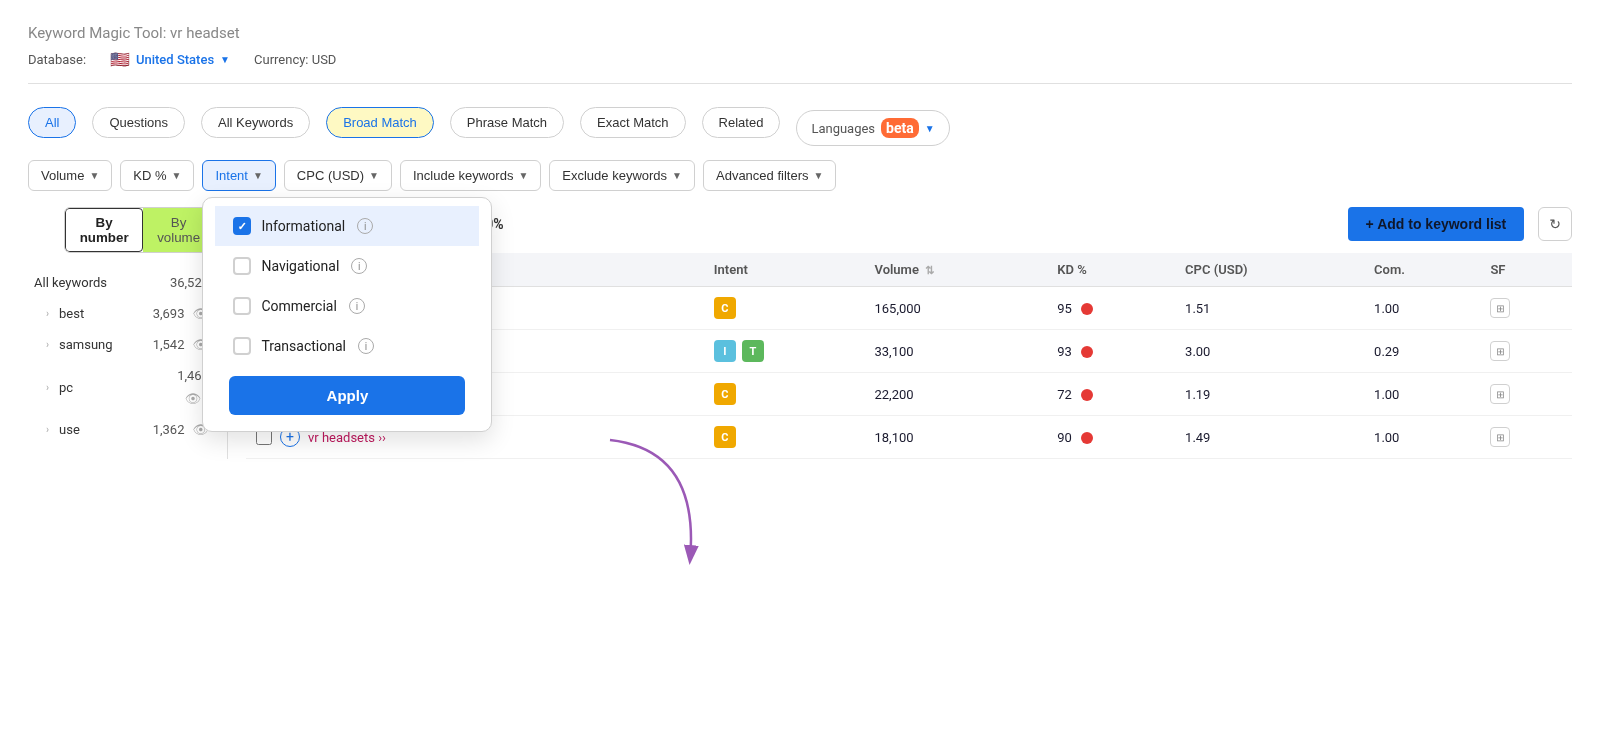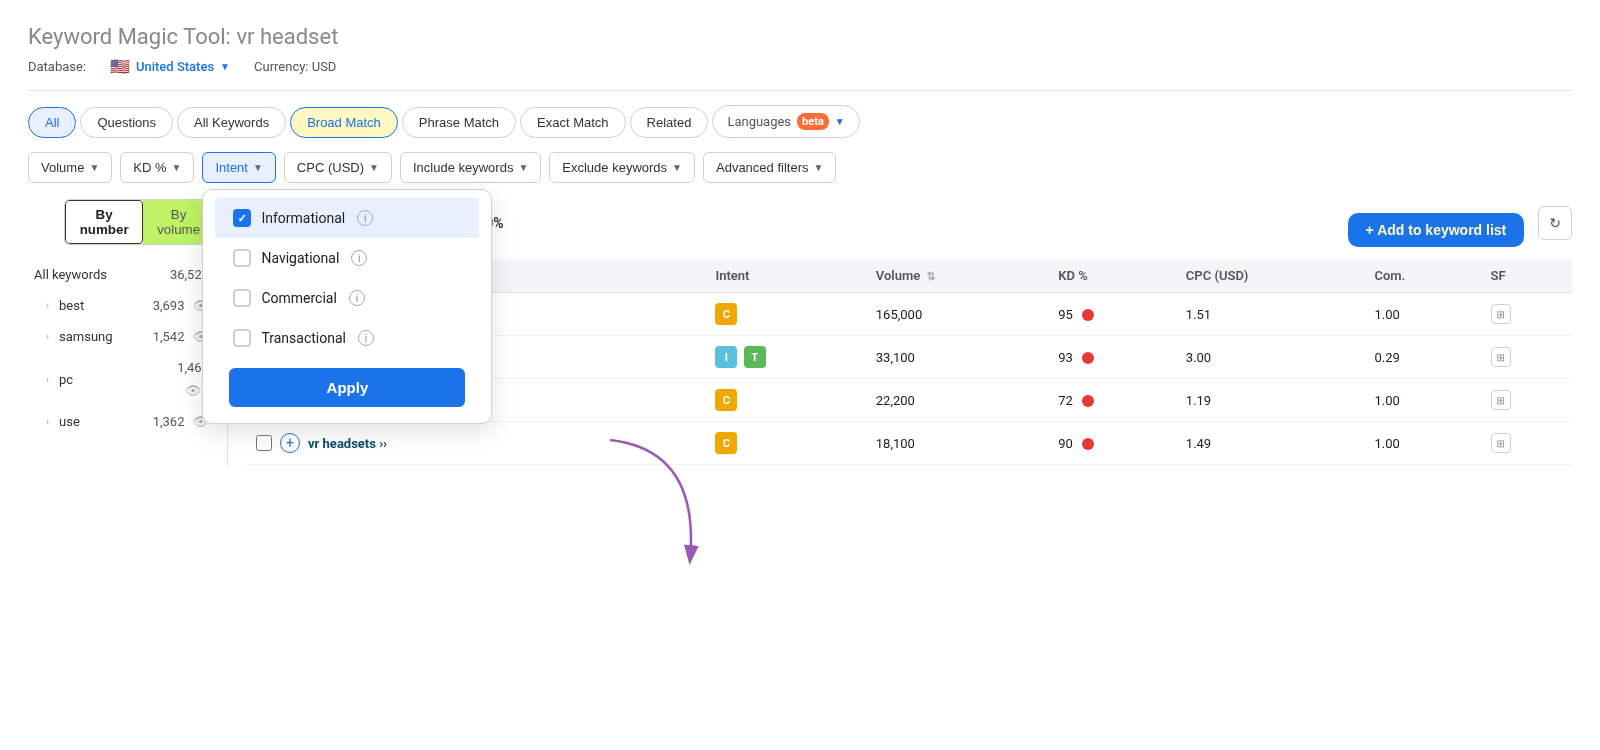--- a/index.html
+++ b/index.html
@@ -11,21 +11,21 @@
     }
     .page-container {
       background: #fff;
       min-height: 750px;
       padding: 24px 28px 0 28px;
     }
     .header-section {
       margin-bottom: 14px;
     }
     .page-title {
-      font-size: 22px;
+      font-size: 15px;
       font-weight: 700;
       color: #1a1a2e;
       margin-bottom: 8px;
     }
     .page-title span {
       font-weight: 400;
       color: #888;
     }
     .meta-row {
       display: flex;
@@ -45,22 +45,22 @@
     .flag { font-size: 16px; }
     .chevron-small { font-size: 10px; color: #1a73e8; }
     .divider-h {
       border: none;
       border-top: 1px solid #e0e0e0;
       margin: 14px 0;
     }
     
     .tabs-row {
       display: flex;
-      align-items: flex-end;
-      gap: 4px;
+      align-items: center;
+      gap: 16px;
       margin-bottom: 14px;
       flex-wrap: wrap;
     }
     .tab-btn {
       padding: 7px 16px;
       border-radius: 20px;
       border: 1.5px solid #d0d0d0;
       background: #fff;
       font-size: 13px;
       color: #333;
@@ -81,25 +81,26 @@
       display: flex;
       align-items: center;
       gap: 6px;
       padding: 7px 14px;
       border-radius: 20px;
       border: 1.5px solid #d0d0d0;
       background: #fff;
       font-size: 13px;
       color: #555;
       cursor: pointer;
+      margin-top: 12px;
     }
     .beta-badge {
       background: #ff6b35;
       color: #fff;
-      font-size: 11px;
+      font-size: 14px;
       padding: 2px 5px;
       border-radius: 8px;
       font-weight: 700;
       text-transform: lowercase;
     }
     
     .filters-row {
       display: flex;
       align-items: center;
       gap: 8px;
@@ -263,27 +264,26 @@
       font-size: 14px;
       color: #333;
     }
     .volume-info strong { font-weight: 700; }
     .add-list-btn {
       display: flex;
       align-items: center;
       gap: 6px;
       padding: 9px 18px;
       background: #1a73e8;
-      color: #fef9c3;
+      color: #0f172a;
       border: none;
-      border-radius: 10px;
+      border-radius: 4px;
       font-size: 14px;
       font-weight: 600;
       cursor: pointer;
-      margin-top: 14px;
     }
     .refresh-btn {
       padding: 8px 10px;
       border: 1.5px solid #d0d0d0;
       background: #fff;
       border-radius: 6px;
       cursor: pointer;
       font-size: 14px;
       color: #555;
       margin-left: 6px;
@@ -302,23 +302,23 @@
       color: #555;
       border-bottom: 1.5px solid #e0e0e0;
       white-space: nowrap;
     }
     .data-table td {
       padding: 10px 10px;
       border-bottom: 1px solid #f0f0f0;
       vertical-align: middle;
     }
     .keyword-link {
-      color: #0c4a6e;
+      color: #be185d;
       text-decoration: none;
-      font-weight: 700;
+      font-weight: 400;
     }
     .intent-badge {
       display: inline-flex;
       align-items: center;
       justify-content: center;
       width: 22px;
       height: 22px;
       border-radius: 4px;
       font-size: 11px;
       font-weight: 700;

